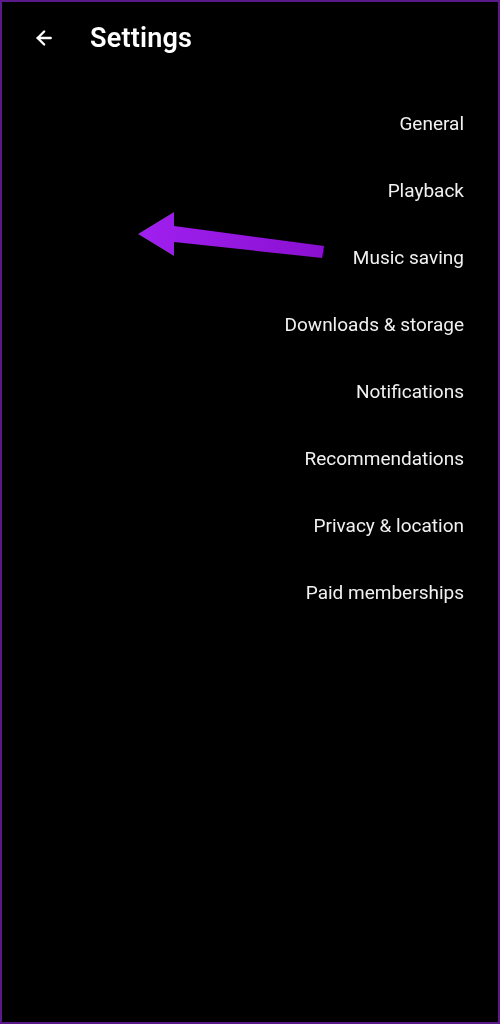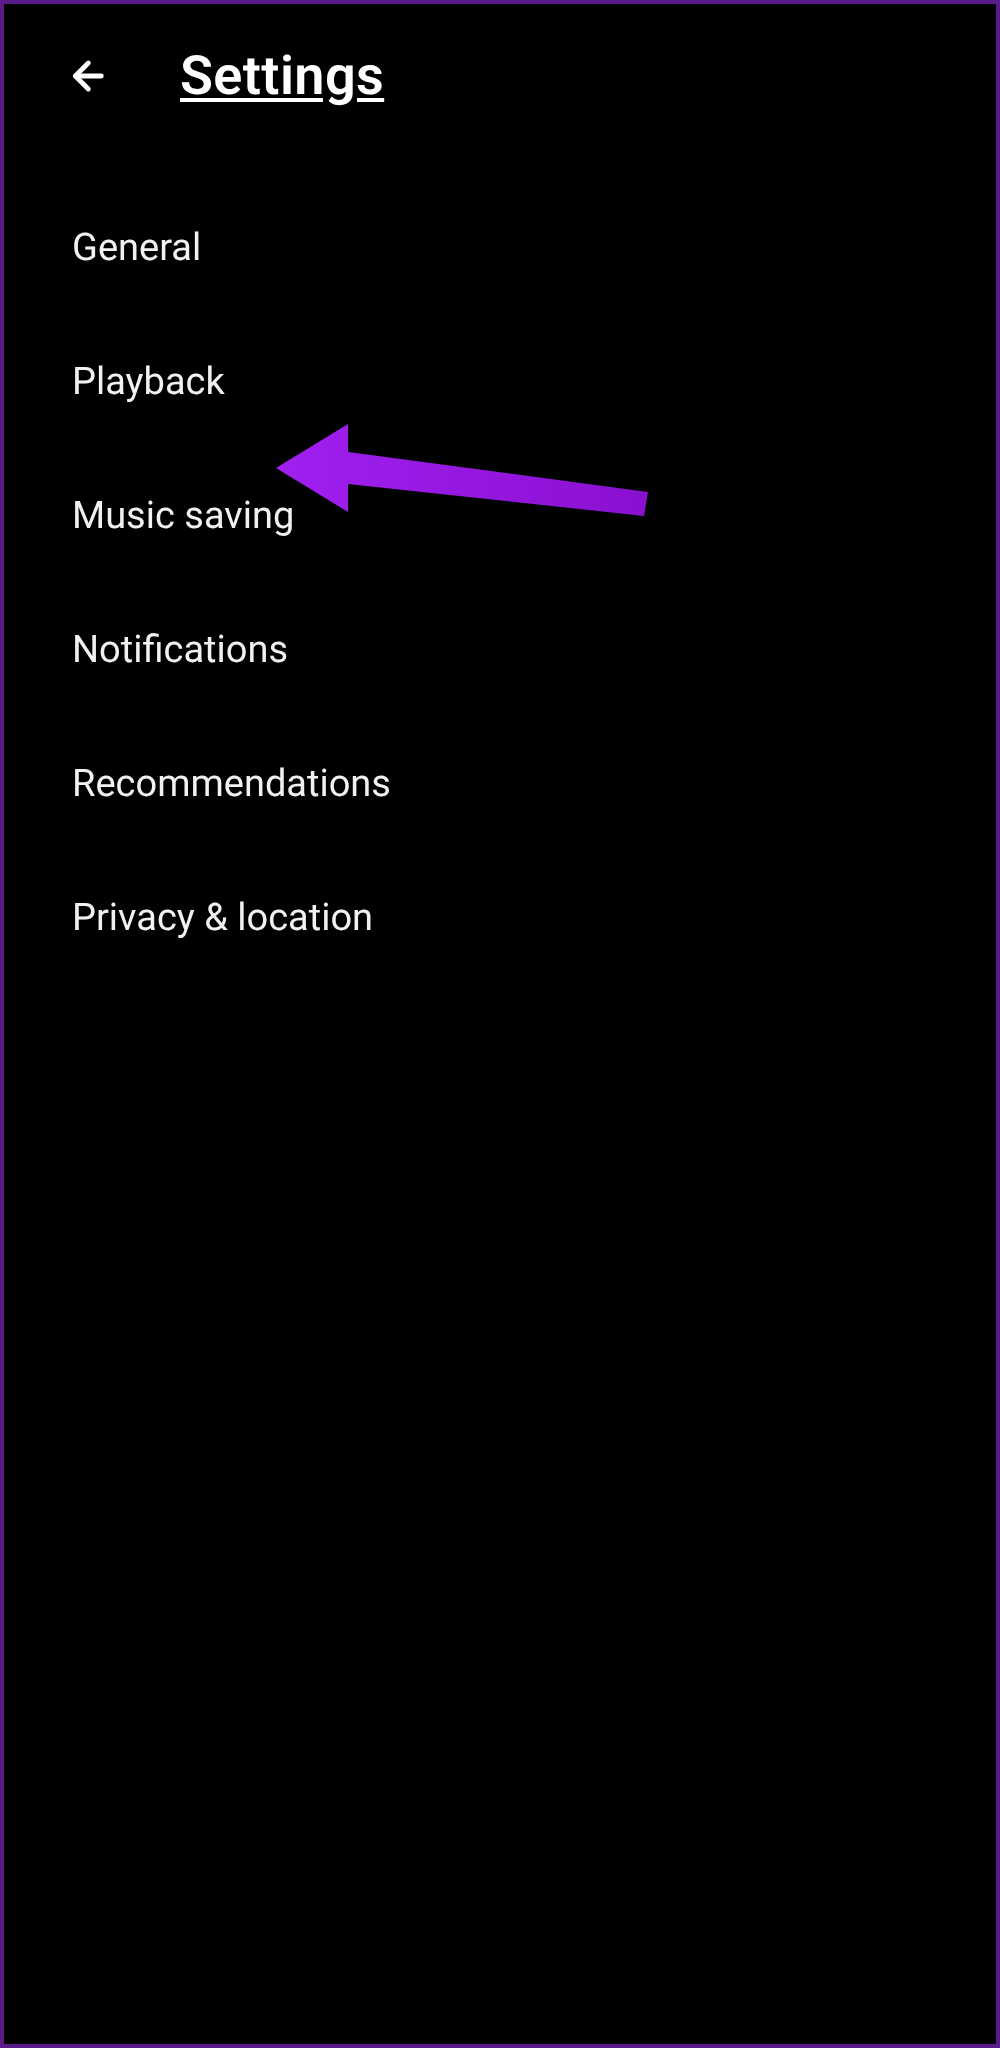--- a/index.html
+++ b/index.html
@@ -28,24 +28,24 @@
       display: flex;
       align-items: center;
       justify-content: center;
       cursor: pointer;
       margin-right: 32px;
     }
     .title {
       font-size: 27px;
       font-weight: 600;
       letter-spacing: 0.2px;
-      text-decoration: underline;
     }
     .menu {
       padding: 12px 0;
+      text-align: right;
     }
     .menu-item {
       padding: 22px 34px;
       font-size: 19px;
       font-weight: 400;
       cursor: pointer;
       color: #f1f1f1;
     }
     .arrow-annotation {
       position: absolute;
@@ -64,23 +64,25 @@
       <line x1="8" y1="12" x2="20" y2="12"></line>
     </svg>
   </div>
   <div class="title">Settings</div>
 </div>
 
 <div class="menu">
   <div class="menu-item">General</div>
   <div class="menu-item">Playback</div>
   <div class="menu-item">Music saving</div>
+  <div class="menu-item">Downloads &amp; storage</div>
   <div class="menu-item">Notifications</div>
   <div class="menu-item">Recommendations</div>
   <div class="menu-item">Privacy &amp; location</div>
+  <div class="menu-item">Paid memberships</div>
 </div>
 
 <svg class="arrow-annotation" width="210" height="70" viewBox="0 0 210 70">
   <defs>
     <linearGradient id="arrowGrad" x1="0%" y1="0%" x2="100%" y2="0%">
       <stop offset="0%" stop-color="#a020f0"></stop>
       <stop offset="100%" stop-color="#8a10d0"></stop>
     </linearGradient>
   </defs>
   <polygon points="4,30 40,8 40,22 190,42 188,54 40,38 40,52" fill="url(#arrowGrad)"></polygon>

